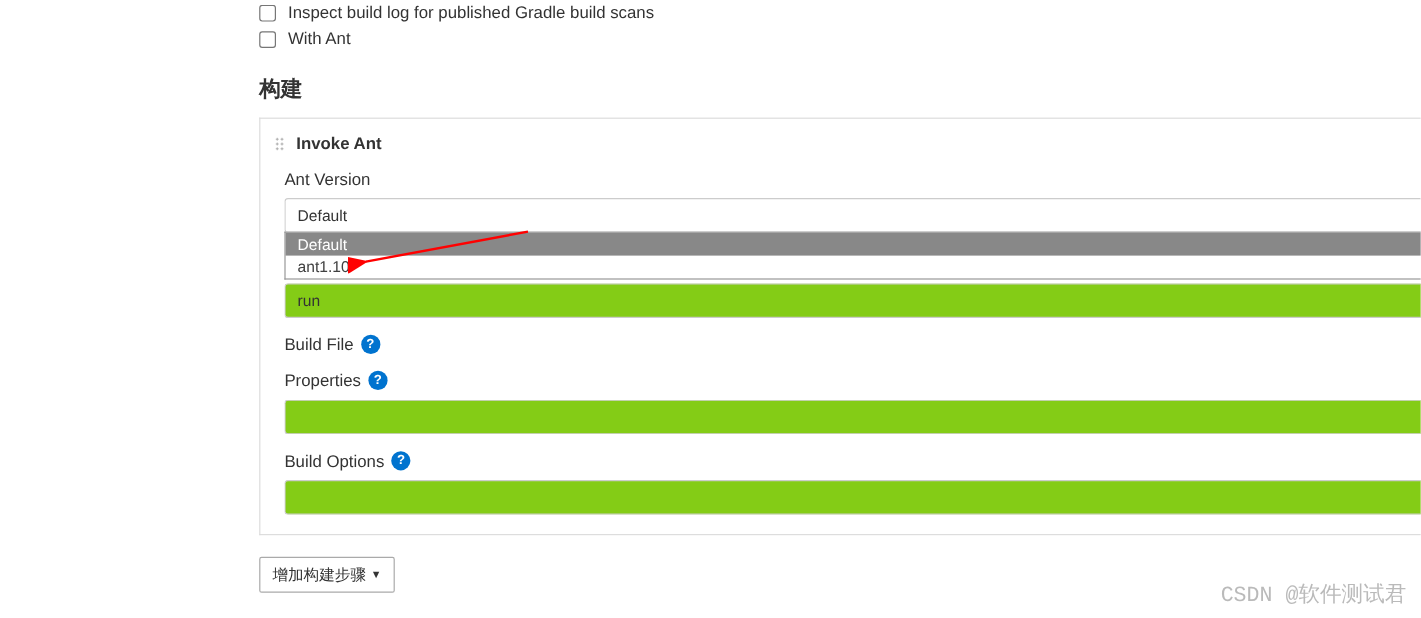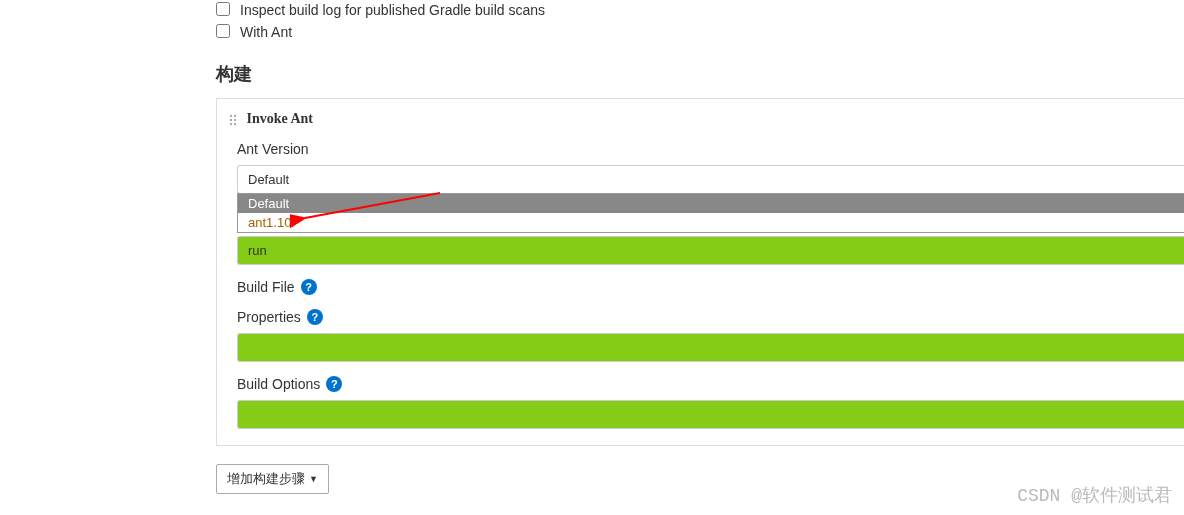--- a/index.html
+++ b/index.html
@@ -16,21 +16,21 @@
       height: 515px;
       overflow: hidden;
       position: relative;
     }
     .content {
       padding-left: 216px;
       padding-top: 2px;
     }
     .checkbox-row {
       display: flex;
-      align-items: flex-start;
+      align-items: flex-end;
       gap: 10px;
       margin-bottom: 6px;
     }
     .checkbox-row input[type="checkbox"] {
       width: 14px;
       height: 14px;
       cursor: pointer;
     }
     .checkbox-label {
       font-size: 14px;
@@ -61,21 +61,20 @@
         radial-gradient(circle, #aaa 1px, transparent 1px);
       background-size: 4px 4px;
       background-position: 0 0;
     }
     .step-title {
       font-size: 14px;
       font-weight: bold;
       color: #333;
       margin-bottom: 14px;
       padding-left: 6px;
-      font-family: Liberation Serif, serif;
     }
     .step-body {
       padding-left: 20px;
     }
     .field-label-row {
       margin-bottom: 8px;
       margin-top: 14px;
       display: flex;
       align-items: center;
       gap: 6px;
@@ -132,21 +131,21 @@
       right: 0;
       margin-top: -1px;
       border: 1px solid #999;
       border-right: none;
       background: #fff;
       z-index: 10;
     }
     .dropdown-option {
       padding: 2px 10px;
       font-size: 13px;
-      color: #a16207;
+      color: #404040;
       cursor: pointer;
     }
     .dropdown-option.selected {
       background: #888;
       color: #fff;
     }
     .add-step-btn {
       margin-top: 18px;
       padding: 5px 10px;
       border: 1px solid #aaa;

